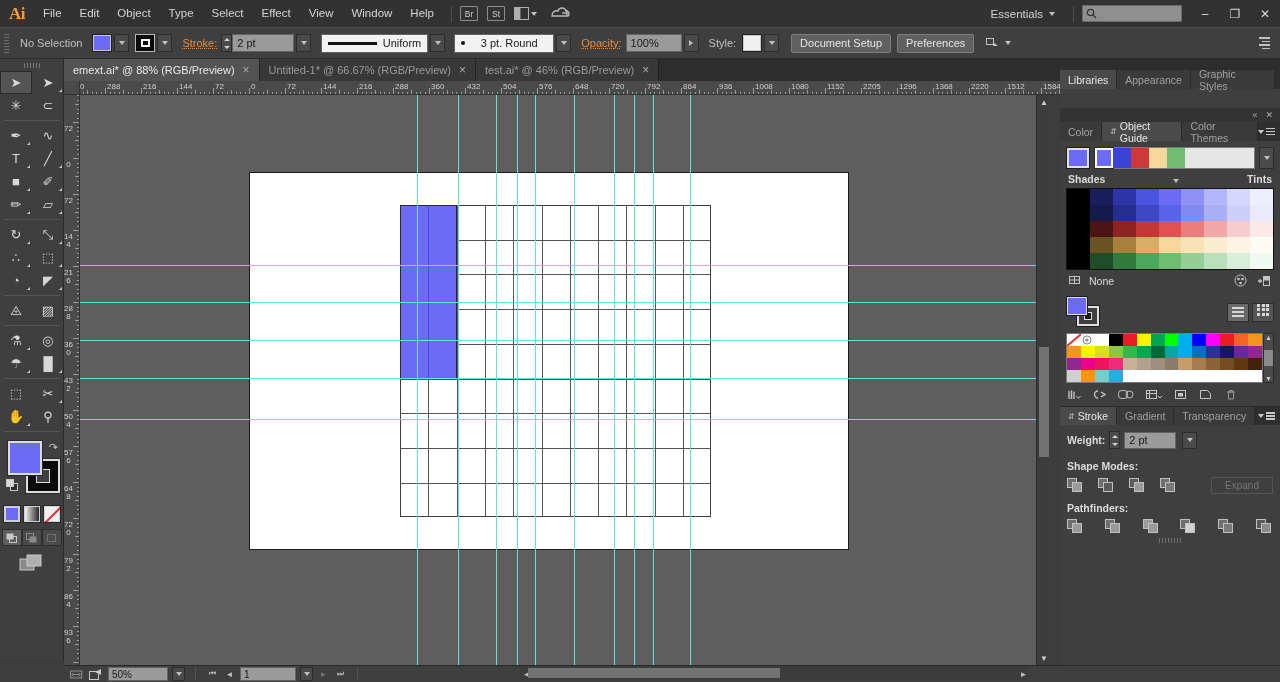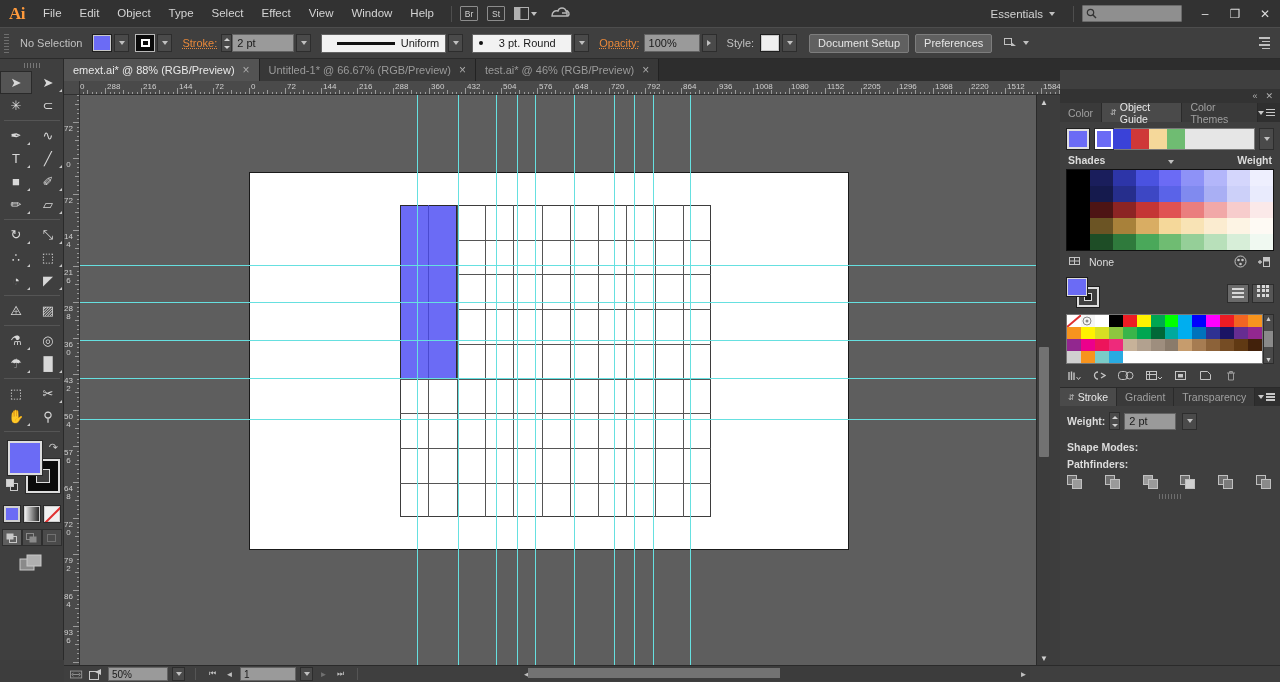--- a/index.html
+++ b/index.html
@@ -366,21 +366,21 @@
     <div class="cb-label orange">Stroke:</div>
     <div class="spinner">
         <span class="up"></span>
         <span class="dn"></span>
       </div>
     <div class="field" style="width:62px">2 pt</div>
     <div class="dd-btn">
         <span class="caret"></span>
       </div>
     <div style="width:10px"></div>
-    <div class="wfield" style="width:125px">
+    <div class="wfield" style="width:107px">
       <span class="strokeline"></span>
       <span>Uniform</span>
     </div>
     <div class="dd-btn">
         <span class="caret"></span>
       </div>
     <div style="width:9px"></div>
     <div class="wfield" style="width:100px">
       <span class="capdot"></span>
       <span style="flex:1;text-align:center">3 pt. Round</span>
@@ -1091,20 +1091,32 @@
     <div class="sb-status">Selection</div>
   </div>
   <div class="hscroll">
     <div class="navbtn" style="position:absolute;left:0;top:1px">◄</div>
     <div class="hthumb"></div>
     <div class="navbtn" style="position:absolute;right:0;top:1px">►</div>
   </div>
 
   <div class="rightpanel">
 
+    <div class="ptabs">
+      <div class="ptab active">
+          <span>Libraries</span>
+        </div>
+      <div class="ptab">
+          <span>Appearance</span>
+        </div>
+      <div class="ptab">
+          <span>Graphic Styles</span>
+        </div>
+      <div class="ptab-fill"></div>
+    </div>
     <div style="height:19px;background:#3f3f3f"></div>
 
     <div class="collapsebar">
       <span>«</span>
       <span>✕</span>
     </div>
     <div class="ptabs">
       <div class="ptab">
           <span>Color</span>
         </div>
@@ -1135,21 +1147,21 @@
           <div class="c" style="background: rgb(245, 216, 154);"></div>
           <div class="c" style="background: rgb(111, 188, 114);"></div>
         </div>
       <div class="cg-dd">
           <span class="caret"></span>
         </div>
     </div>
     <div class="cg-labels">
       <span>Shades</span>
       <span class="mid"><span class="caret" style="display:inline-block"></span></span>
-      <span>Weight</span>
+      <span>Tints</span>
     </div>
     <div class="cg-grid" id="cggrid">
         <div style="background: rgb(0, 0, 0);"></div>
         <div style="background: rgb(26, 30, 92);"></div>
         <div style="background: rgb(45, 53, 168);"></div>
         <div style="background: rgb(74, 82, 224);"></div>
         <div style="background: rgb(107, 107, 245);"></div>
         <div style="background: rgb(142, 146, 247);"></div>
         <div style="background: rgb(179, 182, 250);"></div>
         <div style="background: rgb(212, 214, 252);"></div>
@@ -1388,20 +1400,39 @@
           <span class="dn"></span>
         </span>
       <span class="field" style="width:52px;height:17px">2 pt</span>
       <span class="dd-btn" style="height:17px">
           <span class="caret"></span>
         </span>
     </div>
 
     <div class="pf-body">
       <div class="pf-title">Shape Modes:</div>
+      <div class="pf-row">
+        <span class="pf-btn">
+            <i class="s1"></i>
+            <i class="s2"></i>
+          </span>
+        <span class="pf-btn">
+            <i class="s1"></i>
+            <i class="s2" style="background:#5a5a5a"></i>
+          </span>
+        <span class="pf-btn">
+            <i class="s1" style="background:#5a5a5a"></i>
+            <i class="s2" style="background:#9a9a9a"></i>
+          </span>
+        <span class="pf-btn">
+            <i class="s1"></i>
+            <i class="s2" style="background:#7a7a7a"></i>
+          </span>
+        <span class="pf-expand">Expand</span>
+      </div>
       <div class="pf-title">Pathfinders:</div>
       <div class="pf-row6">
         <span class="pf-btn">
             <i class="s1"></i>
             <i class="s2"></i>
           </span>
         <span class="pf-btn">
             <i class="s1"></i>
             <i class="s2"></i>
           </span>

